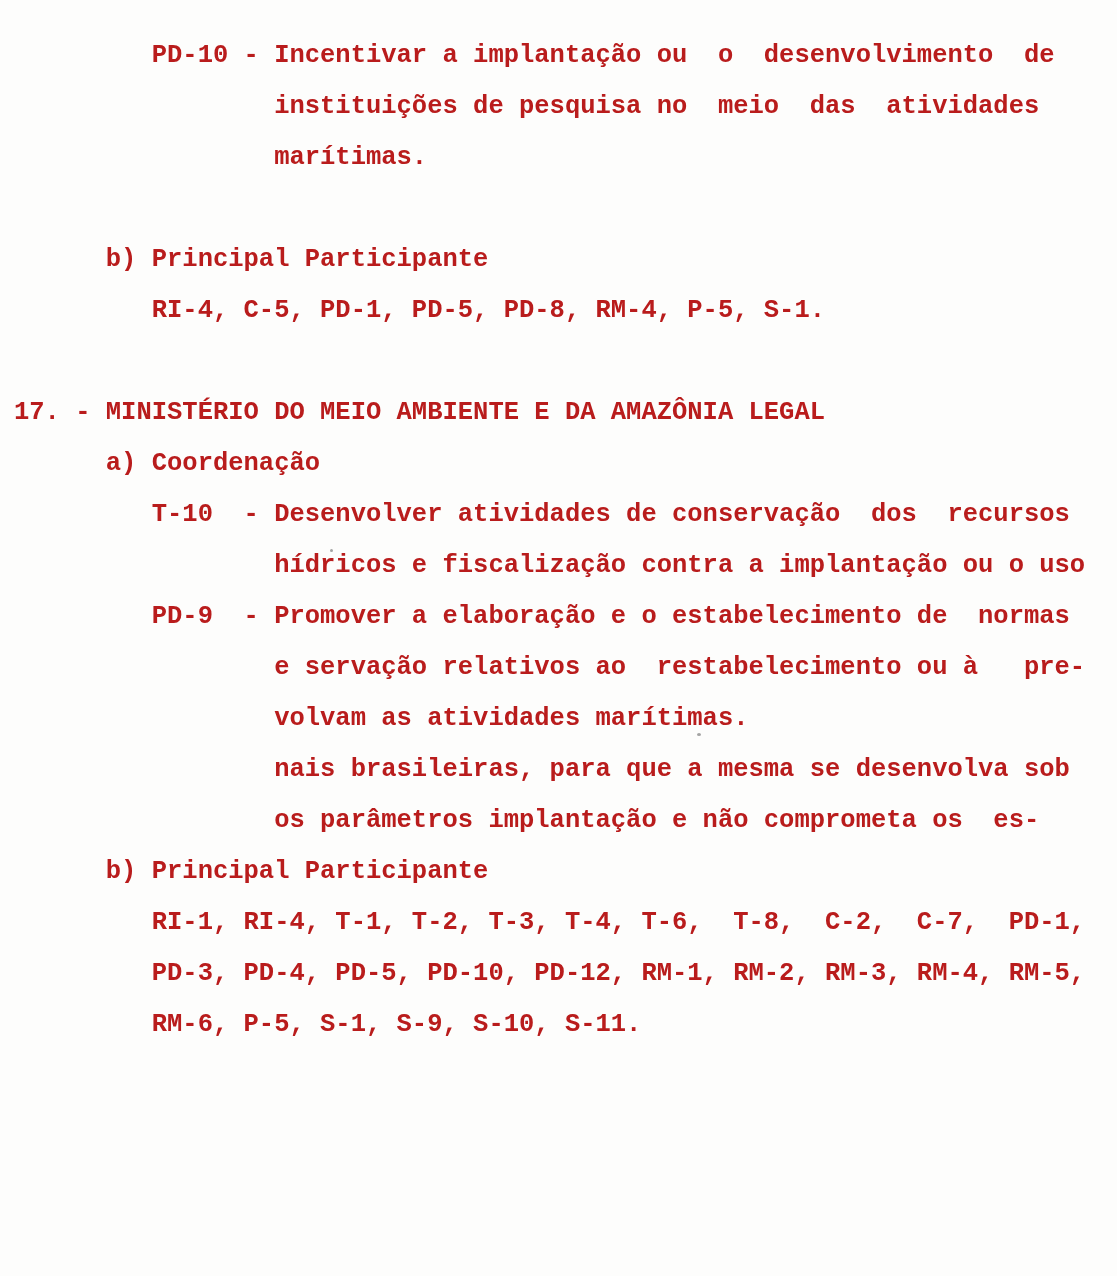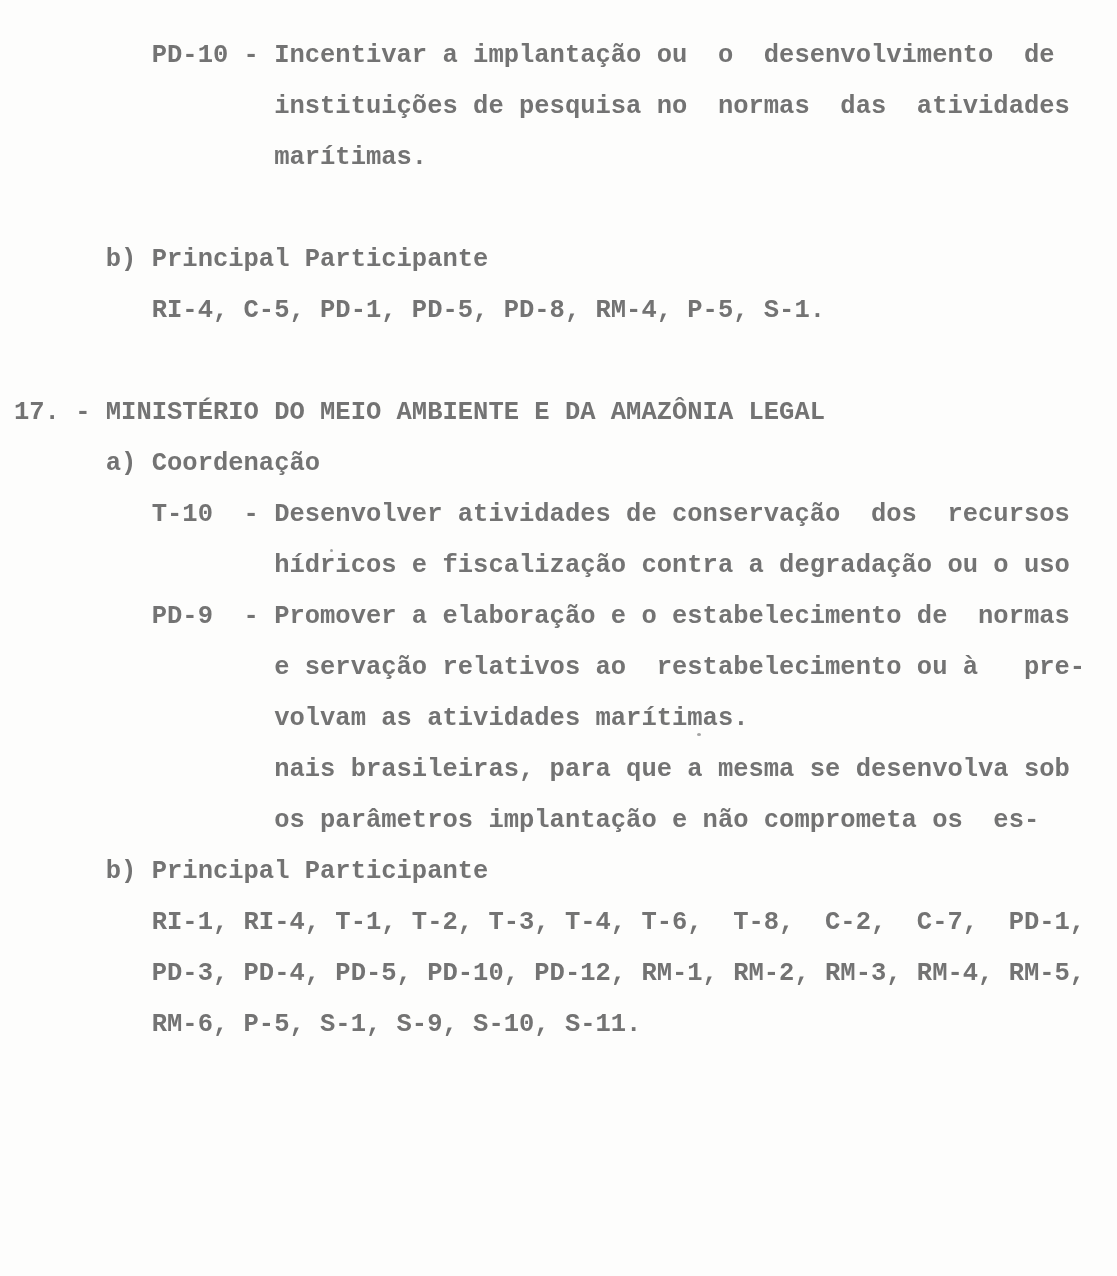--- a/index.html
+++ b/index.html
@@ -9,21 +9,21 @@
   }
   .page {
     position: relative;
     width: 1117px;
     height: 1276px;
     background: #fdfdfc;
     overflow: hidden;
     font-family: "Liberation Mono", "DejaVu Sans Mono", monospace;
     font-weight: 700;
     font-size: 25.5px;
-    color: #737373;
+    color: #b91c1c;
     box-sizing: border-box;
     padding: 30px 0 0 14px;
     -webkit-font-smoothing: none;
   }
   .doc-lines {
     position: relative;
   }
   .line {
     white-space: pre;
     height: 51px;
@@ -42,28 +42,28 @@
   }
   .speckle-1 { left: 697px; top: 733px; width: 4px; height: 3px; }
   .speckle-2 { left: 330px; top: 549px; width: 3px; height: 3px; }
 </style>
 </head>
 <body>
 
 <div class="page">
   <div class="doc-lines" id="doc-lines">
       <div class="line">         PD-10 - Incentivar a implantação ou  o  desenvolvimento  de</div>
-      <div class="line">                 instituições de pesquisa no  normas  das  atividades</div>
+      <div class="line">                 instituições de pesquisa no  meio  das  atividades</div>
       <div class="line">                 marítimas.</div>
       <div class="line blank-before">      b) Principal Participante</div>
       <div class="line">         RI-4, C-5, PD-1, PD-5, PD-8, RM-4, P-5, S-1.</div>
       <div class="line blank-before">17. - MINISTÉRIO DO MEIO AMBIENTE E DA AMAZÔNIA LEGAL</div>
       <div class="line">      a) Coordenação</div>
       <div class="line">         T-10  - Desenvolver atividades de conservação  dos  recursos</div>
-      <div class="line">                 hídricos e fiscalização contra a degradação ou o uso</div>
+      <div class="line">                 hídricos e fiscalização contra a implantação ou o uso</div>
       <div class="line">         PD-9  - Promover a elaboração e o estabelecimento de  normas</div>
       <div class="line">                 e servação relativos ao  restabelecimento ou à   pre-</div>
       <div class="line">                 volvam as atividades marítimas.</div>
       <div class="line">                 nais brasileiras, para que a mesma se desenvolva sob</div>
       <div class="line">                 os parâmetros implantação e não comprometa os  es-</div>
       <div class="line">      b) Principal Participante</div>
       <div class="line">         RI-1, RI-4, T-1, T-2, T-3, T-4, T-6,  T-8,  C-2,  C-7,  PD-1,</div>
       <div class="line">         PD-3, PD-4, PD-5, PD-10, PD-12, RM-1, RM-2, RM-3, RM-4, RM-5,</div>
       <div class="line">         RM-6, P-5, S-1, S-9, S-10, S-11.</div>
     </div>

